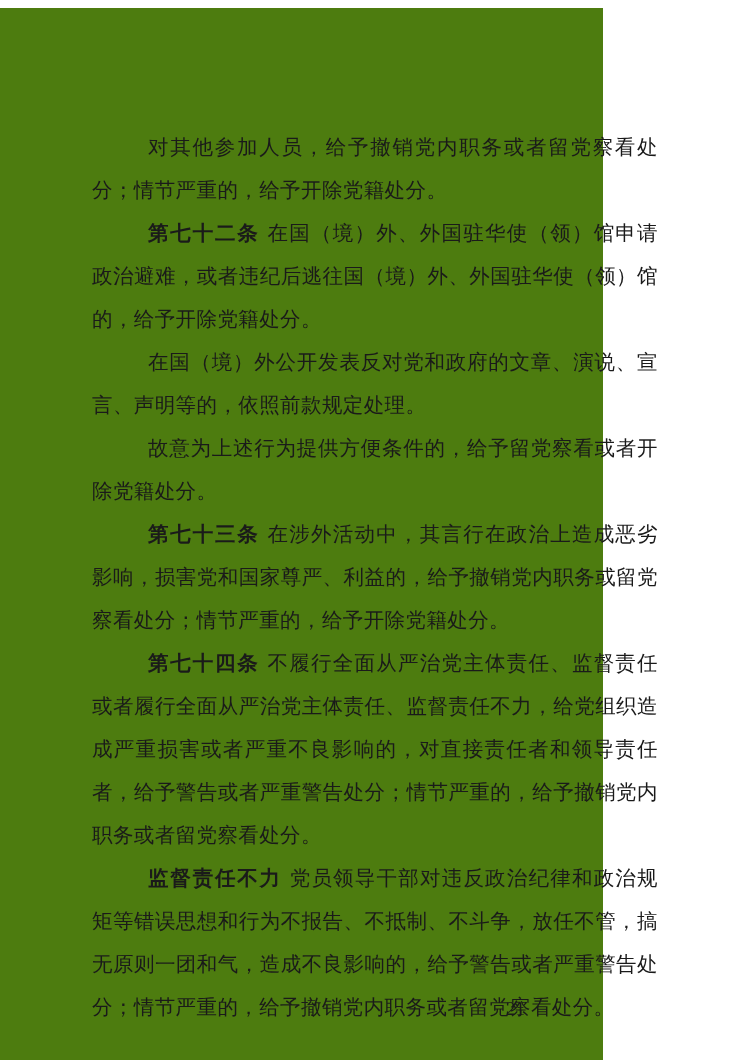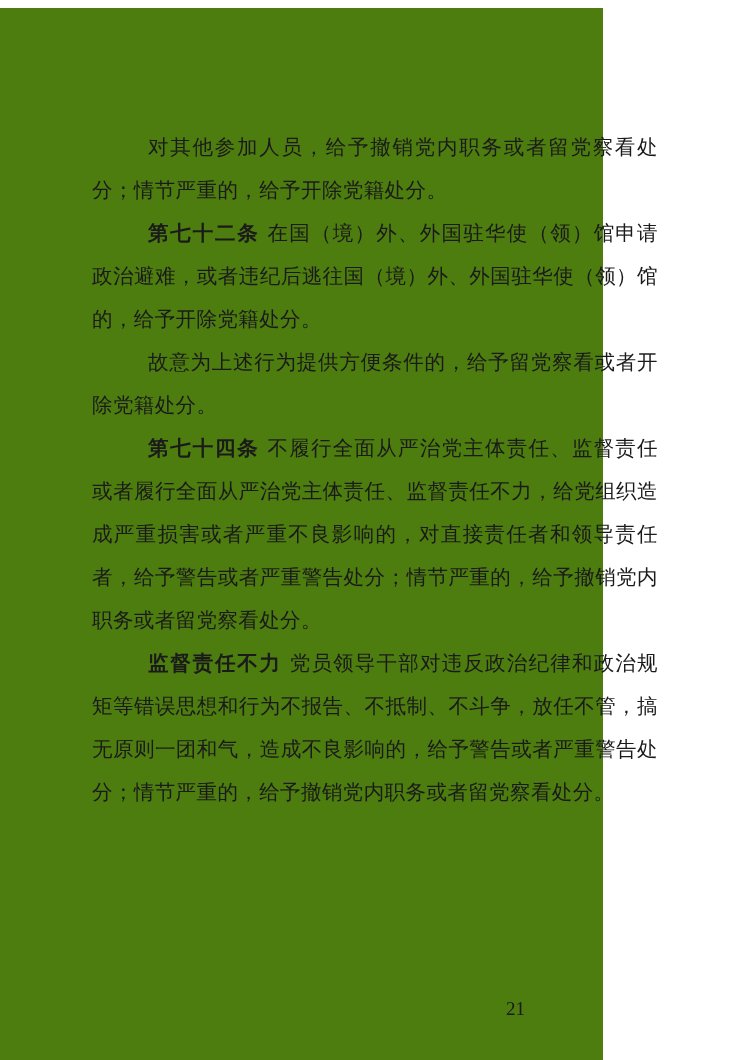--- a/index.html
+++ b/index.html
@@ -60,23 +60,25 @@
 <body>
 
 <div class="page">
   <div class="content">
 
     <p class="para"><span class="lead"></span><span>对其他参加人员，给予撤销党内职务或者留党察看处分；情节严重的，给予开除党籍处分。</span></p>
 
 
     <p class="para"><span class="lead">第七十二条</span><span class="lead-gap"></span><span>在国（境）外、外国驻华使（领）馆申请政治避难，或者违纪后逃往国（境）外、外国驻华使（领）馆的，给予开除党籍处分。</span></p>
 
+    <p class="para"><span class="lead"></span><span>在国（境）外公开发表反对党和政府的文章、演说、宣言、声明等的，依照前款规定处理。</span></p>
 
     <p class="para"><span class="lead"></span><span>故意为上述行为提供方便条件的，给予留党察看或者开除党籍处分。</span></p>
 
+    <p class="para"><span class="lead">第七十三条</span><span class="lead-gap"></span><span>在涉外活动中，其言行在政治上造成恶劣影响，损害党和国家尊严、利益的，给予撤销党内职务或留党察看处分；情节严重的，给予开除党籍处分。</span></p>
 
     <p class="para"><span class="lead">第七十四条</span><span class="lead-gap"></span><span>不履行全面从严治党主体责任、监督责任或者履行全面从严治党主体责任、监督责任不力，给党组织造成严重损害或者严重不良影响的，对直接责任者和领导责任者，给予警告或者严重警告处分；情节严重的，给予撤销党内职务或者留党察看处分。</span></p>
 
     <p class="para"><span class="lead">监督责任不力</span><span class="lead-gap"></span><span>党员领导干部对违反政治纪律和政治规矩等错误思想和行为不报告、不抵制、不斗争，放任不管，搞无原则一团和气，造成不良影响的，给予警告或者严重警告处分；情节严重的，给予撤销党内职务或者留党察看处分。</span></p>
 
   </div>
 
   <div class="page-number">21</div>
 </div>
 

